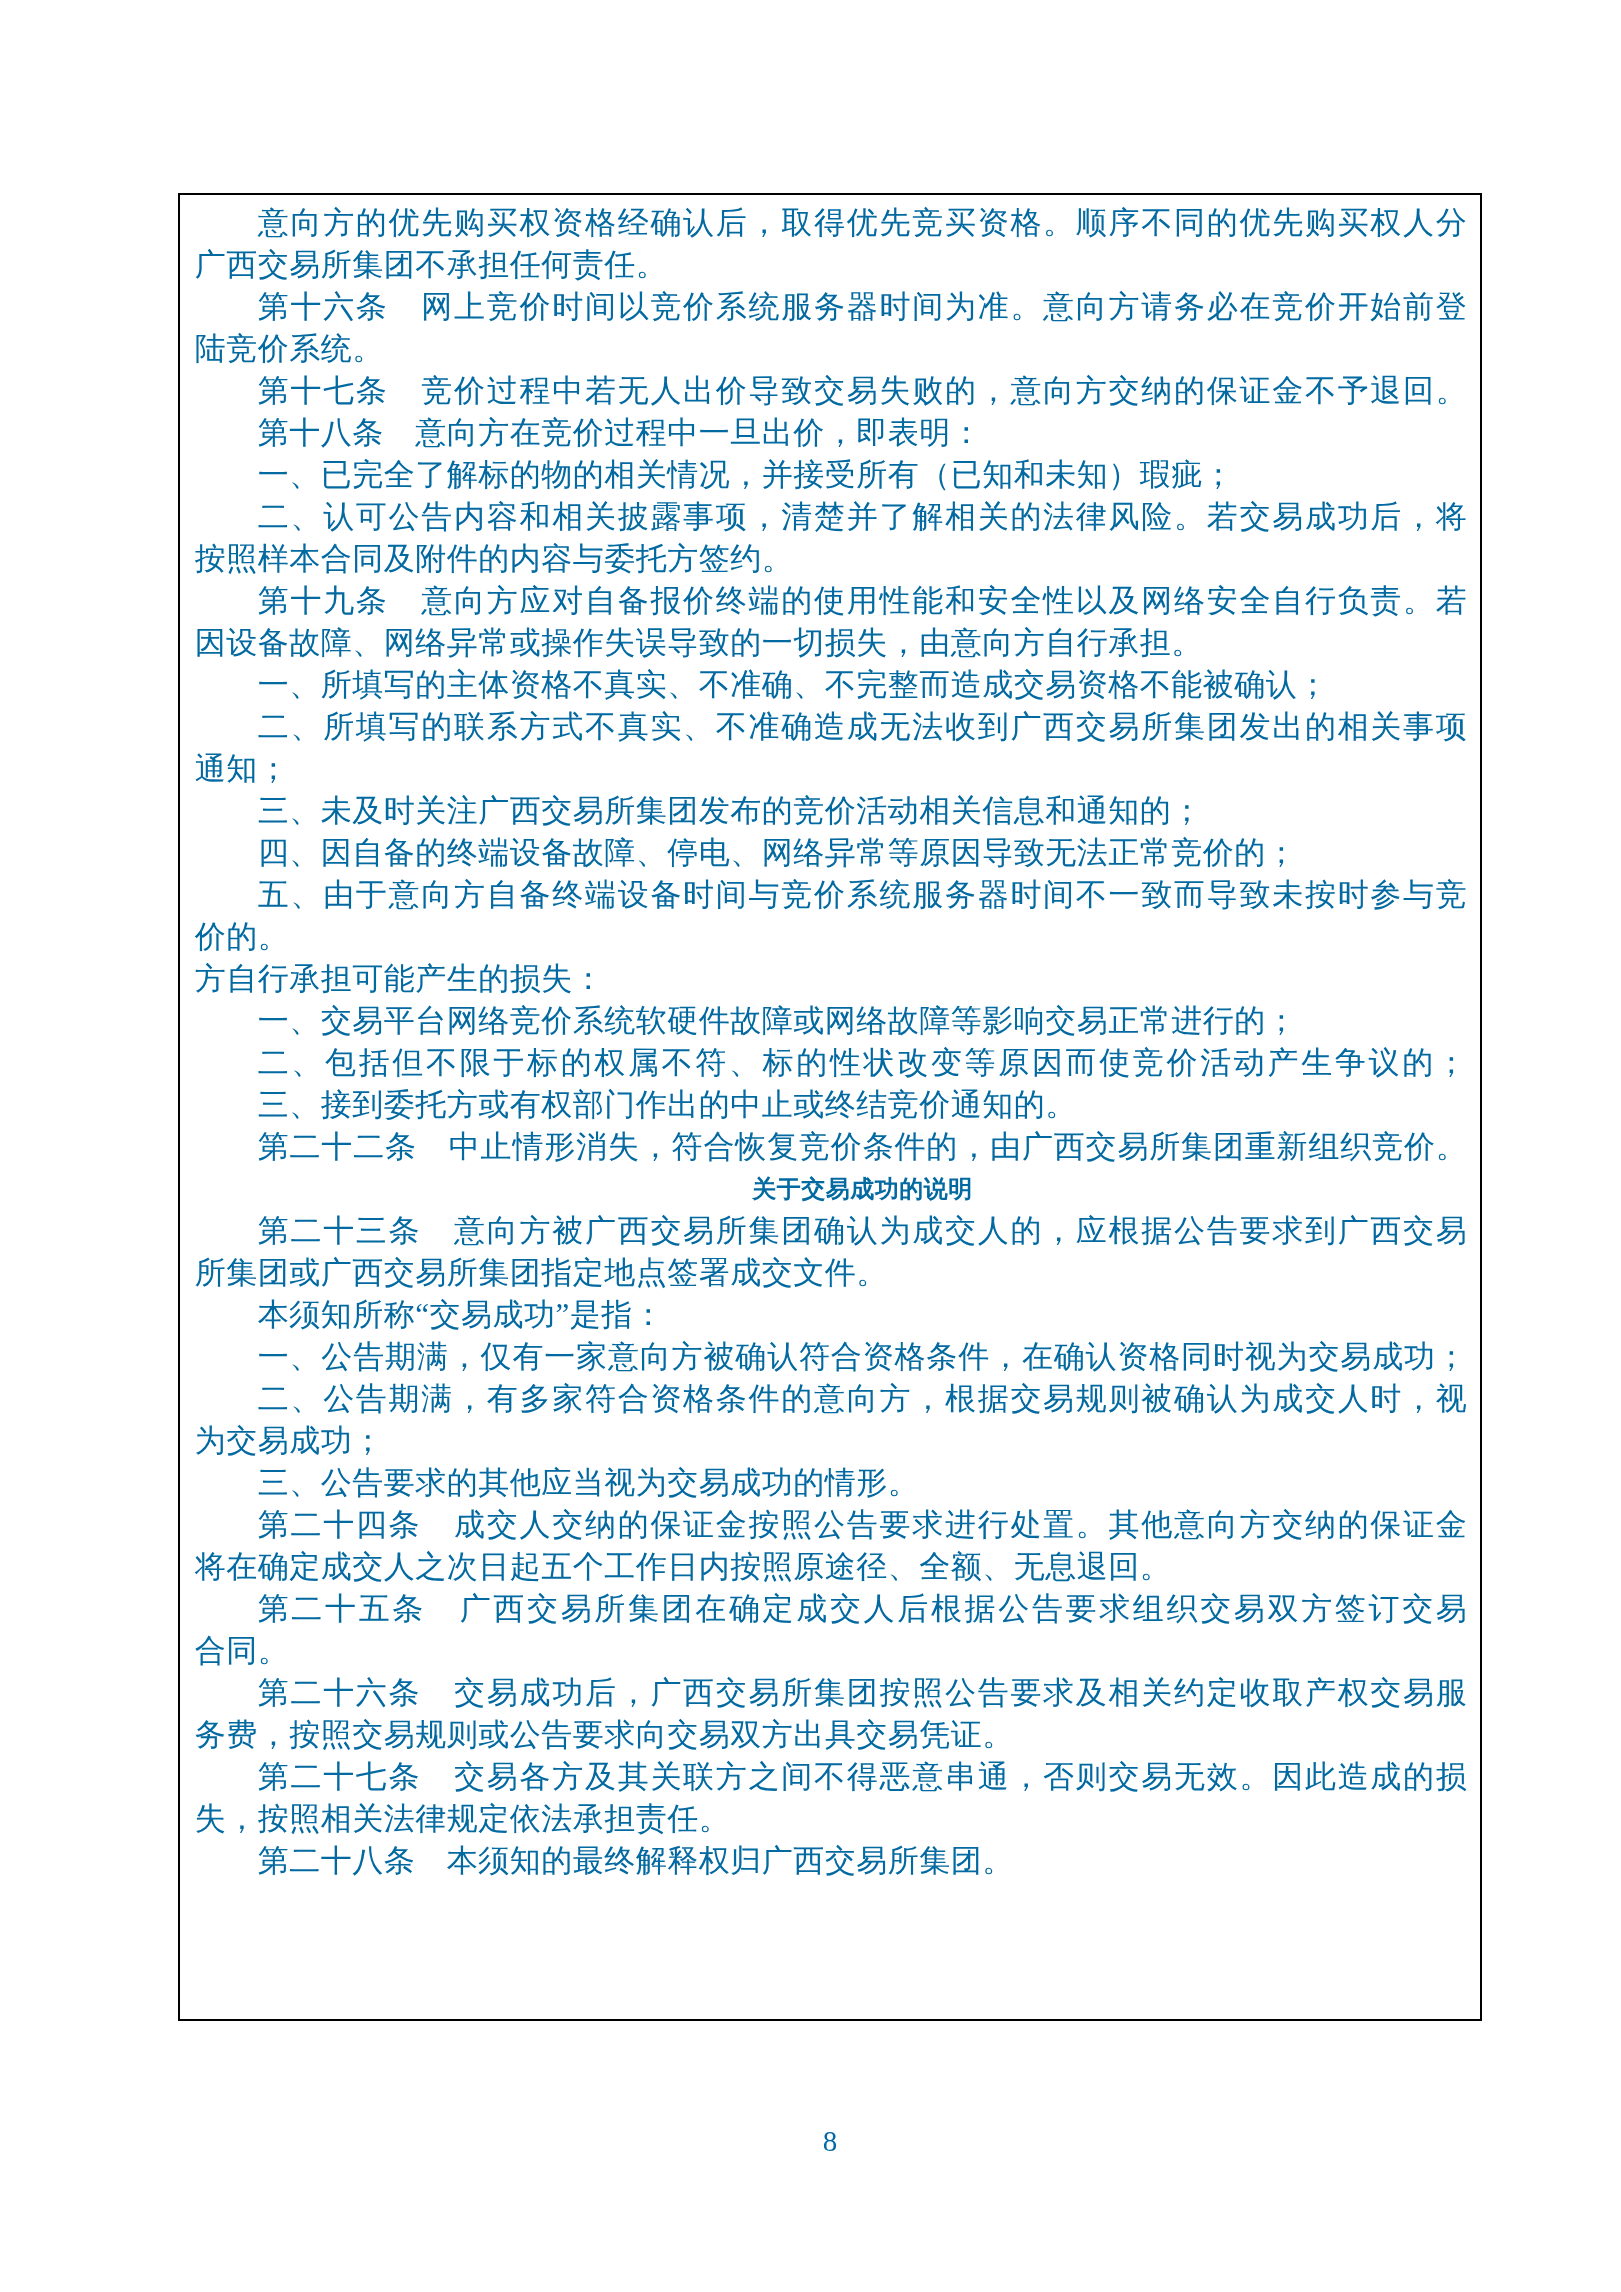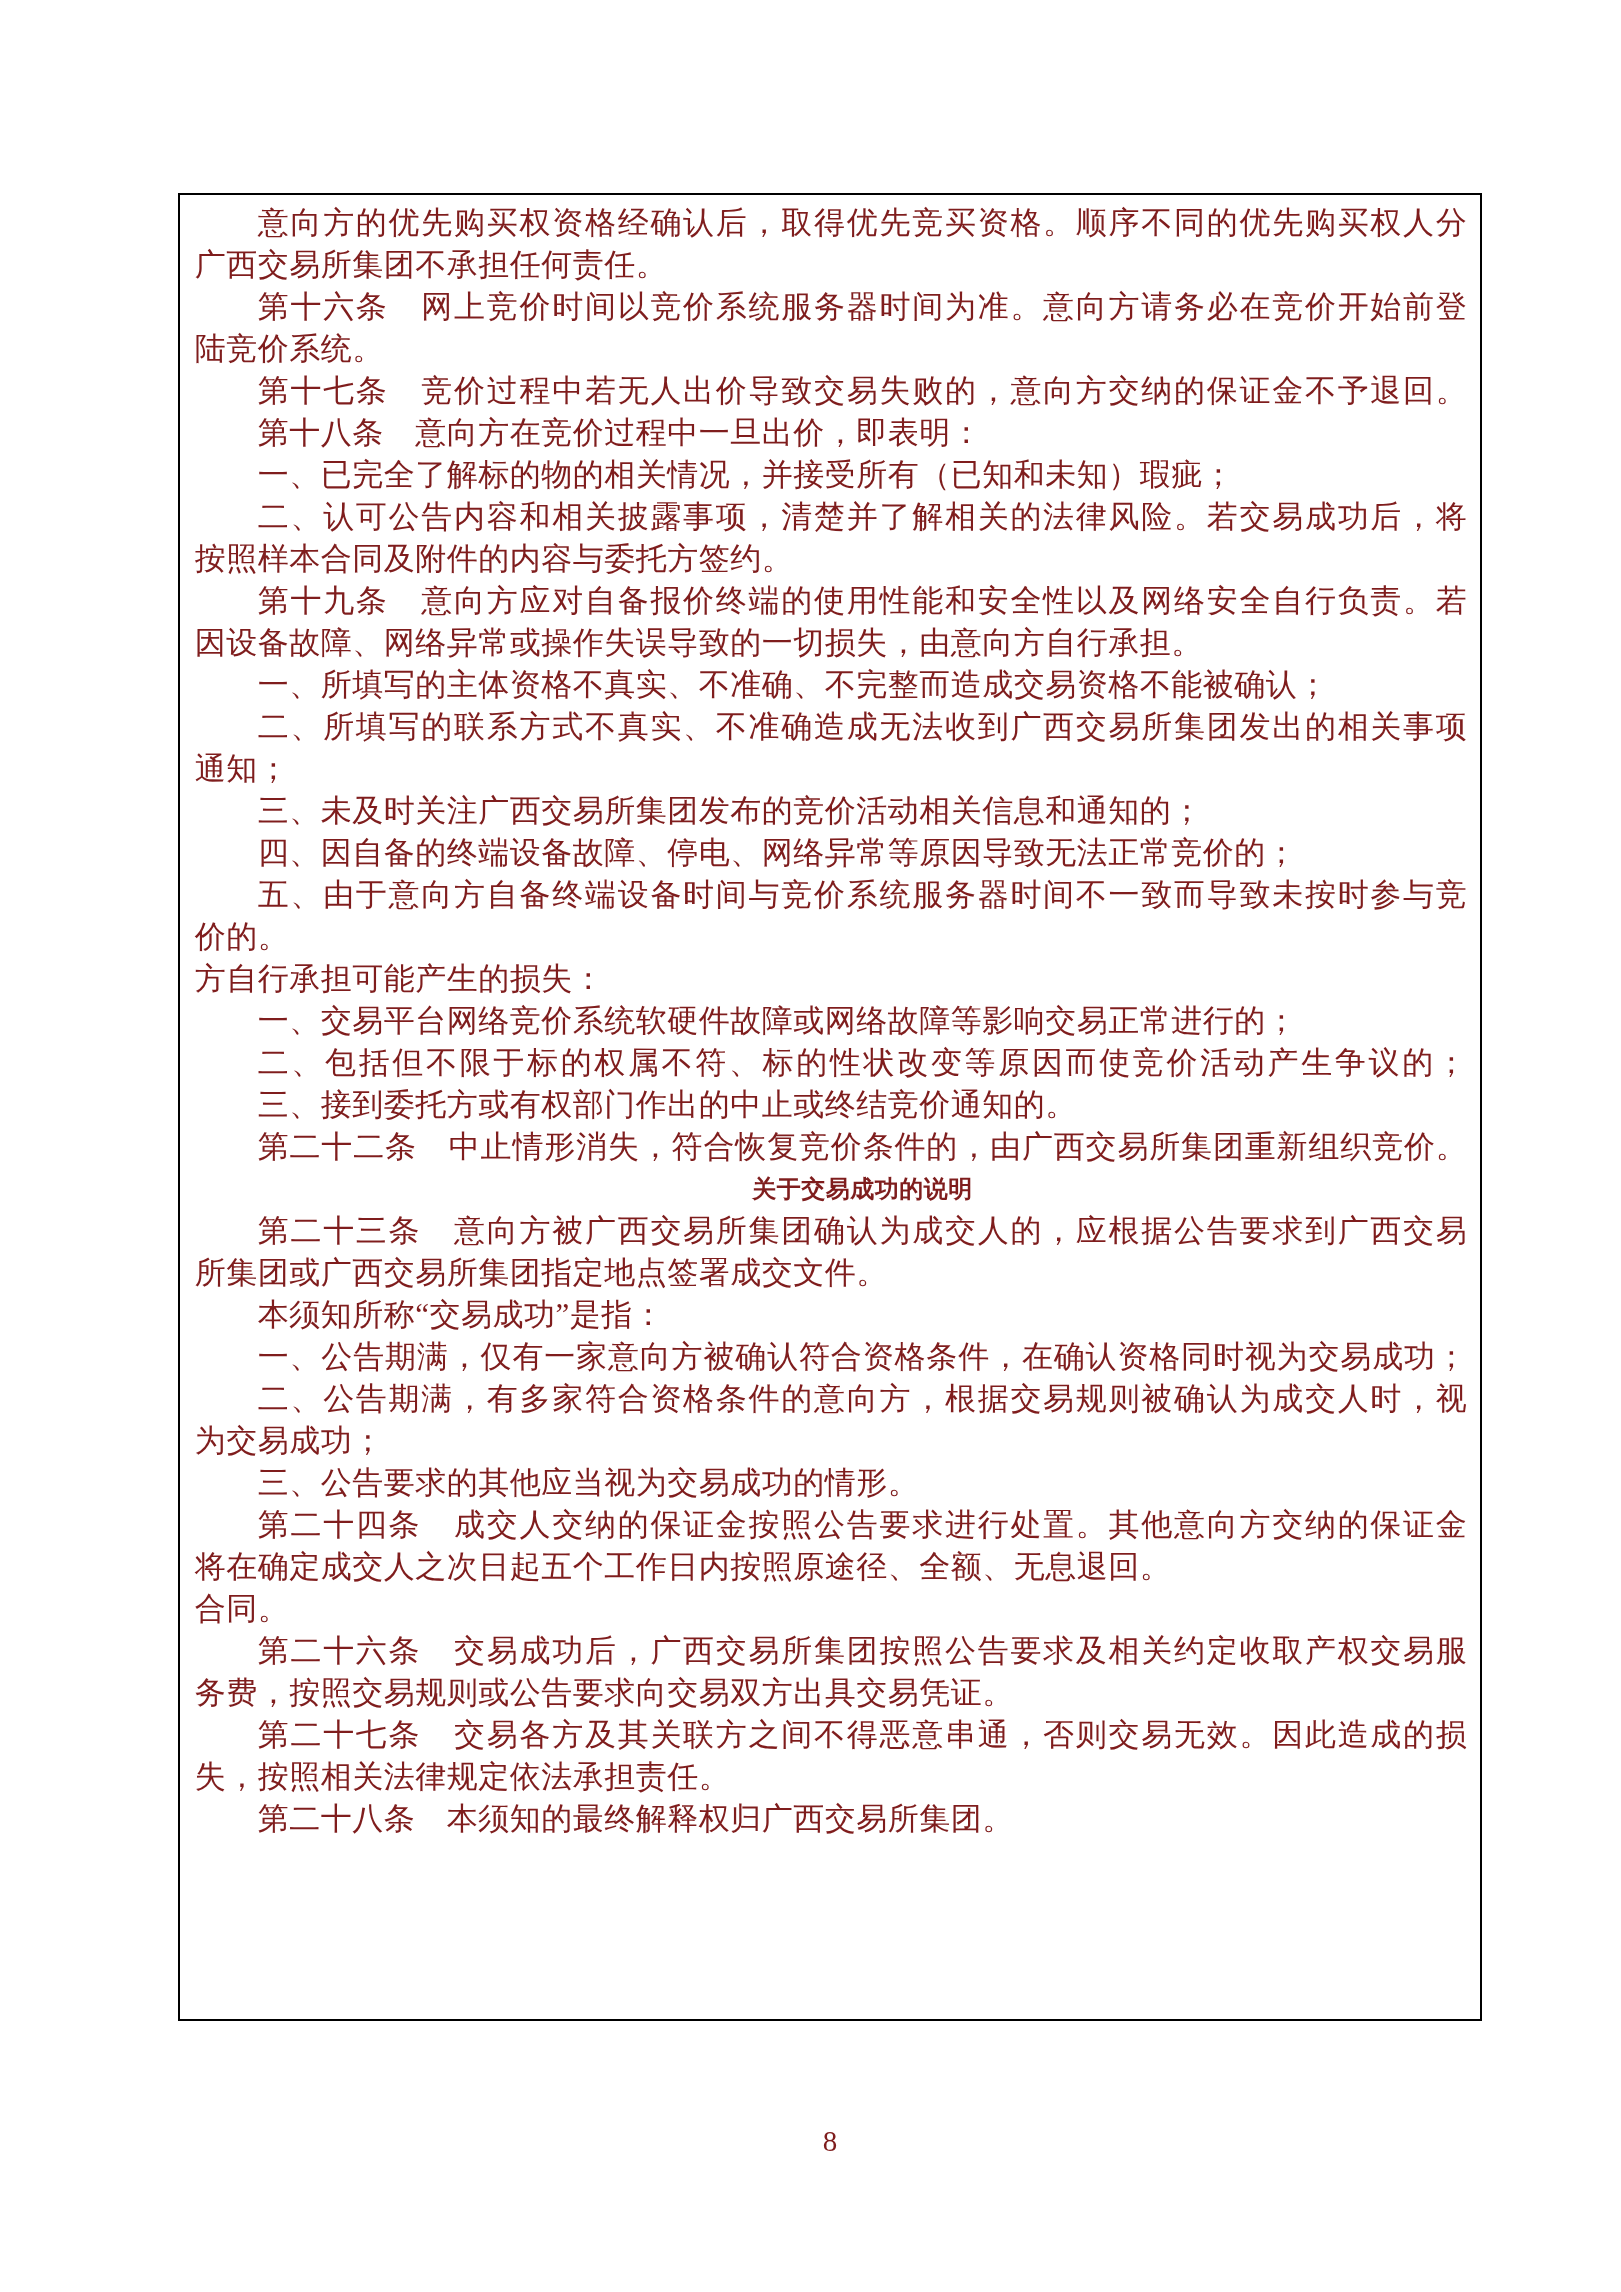--- a/index.html
+++ b/index.html
@@ -1,21 +1,21 @@
 <!DOCTYPE html>
 <html><head>
 <meta charset="utf-8">
 <style>
   html,body { margin:0; padding:0; background:#e8e8e8; }
   .page {
     position:relative;
     width:1621px; height:2293px;
     background:#ffffff;
     font-family:"Liberation Serif","DejaVu Serif",serif;
-    color:#7f1d1d;
+    color:#0369a1;
     margin:0 auto;
     overflow:hidden;
   }
   .content-box {
     position:absolute;
     left:178px; top:193px;
     width:1304px; height:1828px;
     box-sizing:border-box;
     border:2.5px solid #000000;
     padding:6.9px 12.7px 0 14.7px;
@@ -79,20 +79,21 @@
       <div class="line first heading">关于交易成功的说明</div>
       <div class="line first fill">第二十三条　意向方被广西交易所集团确认为成交人的，应根据公告要求到广西交易</div>
       <div class="line">所集团或广西交易所集团指定地点签署成交文件。</div>
       <div class="line first">本须知所称“交易成功”是指：</div>
       <div class="line first fill">一、公告期满，仅有一家意向方被确认符合资格条件，在确认资格同时视为交易成功；</div>
       <div class="line first fill">二、公告期满，有多家符合资格条件的意向方，根据交易规则被确认为成交人时，视</div>
       <div class="line">为交易成功；</div>
       <div class="line first">三、公告要求的其他应当视为交易成功的情形。</div>
       <div class="line first fill">第二十四条　成交人交纳的保证金按照公告要求进行处置。其他意向方交纳的保证金</div>
       <div class="line">将在确定成交人之次日起五个工作日内按照原途径、全额、无息退回。</div>
+      <div class="line first fill">第二十五条　广西交易所集团在确定成交人后根据公告要求组织交易双方签订交易</div>
       <div class="line">合同。</div>
       <div class="line first fill">第二十六条　交易成功后，广西交易所集团按照公告要求及相关约定收取产权交易服</div>
       <div class="line">务费，按照交易规则或公告要求向交易双方出具交易凭证。</div>
       <div class="line first fill">第二十七条　交易各方及其关联方之间不得恶意串通，否则交易无效。因此造成的损</div>
       <div class="line">失，按照相关法律规定依法承担责任。</div>
       <div class="line first">第二十八条　本须知的最终解释权归广西交易所集团。</div>
     </div>
   <div class="page-number">8</div>
 </div>
 

